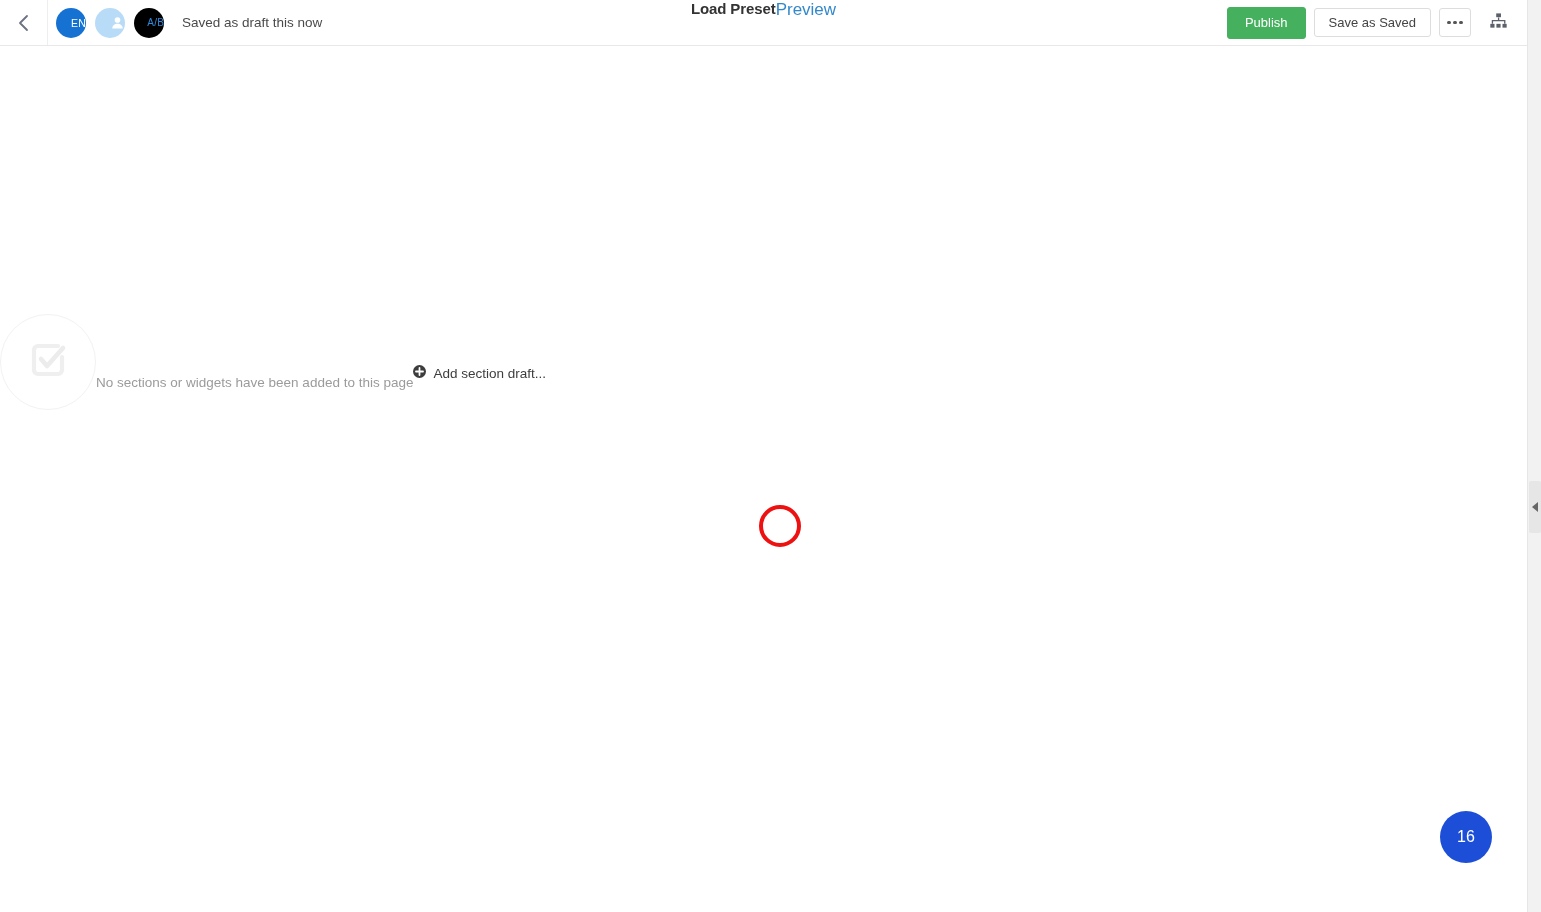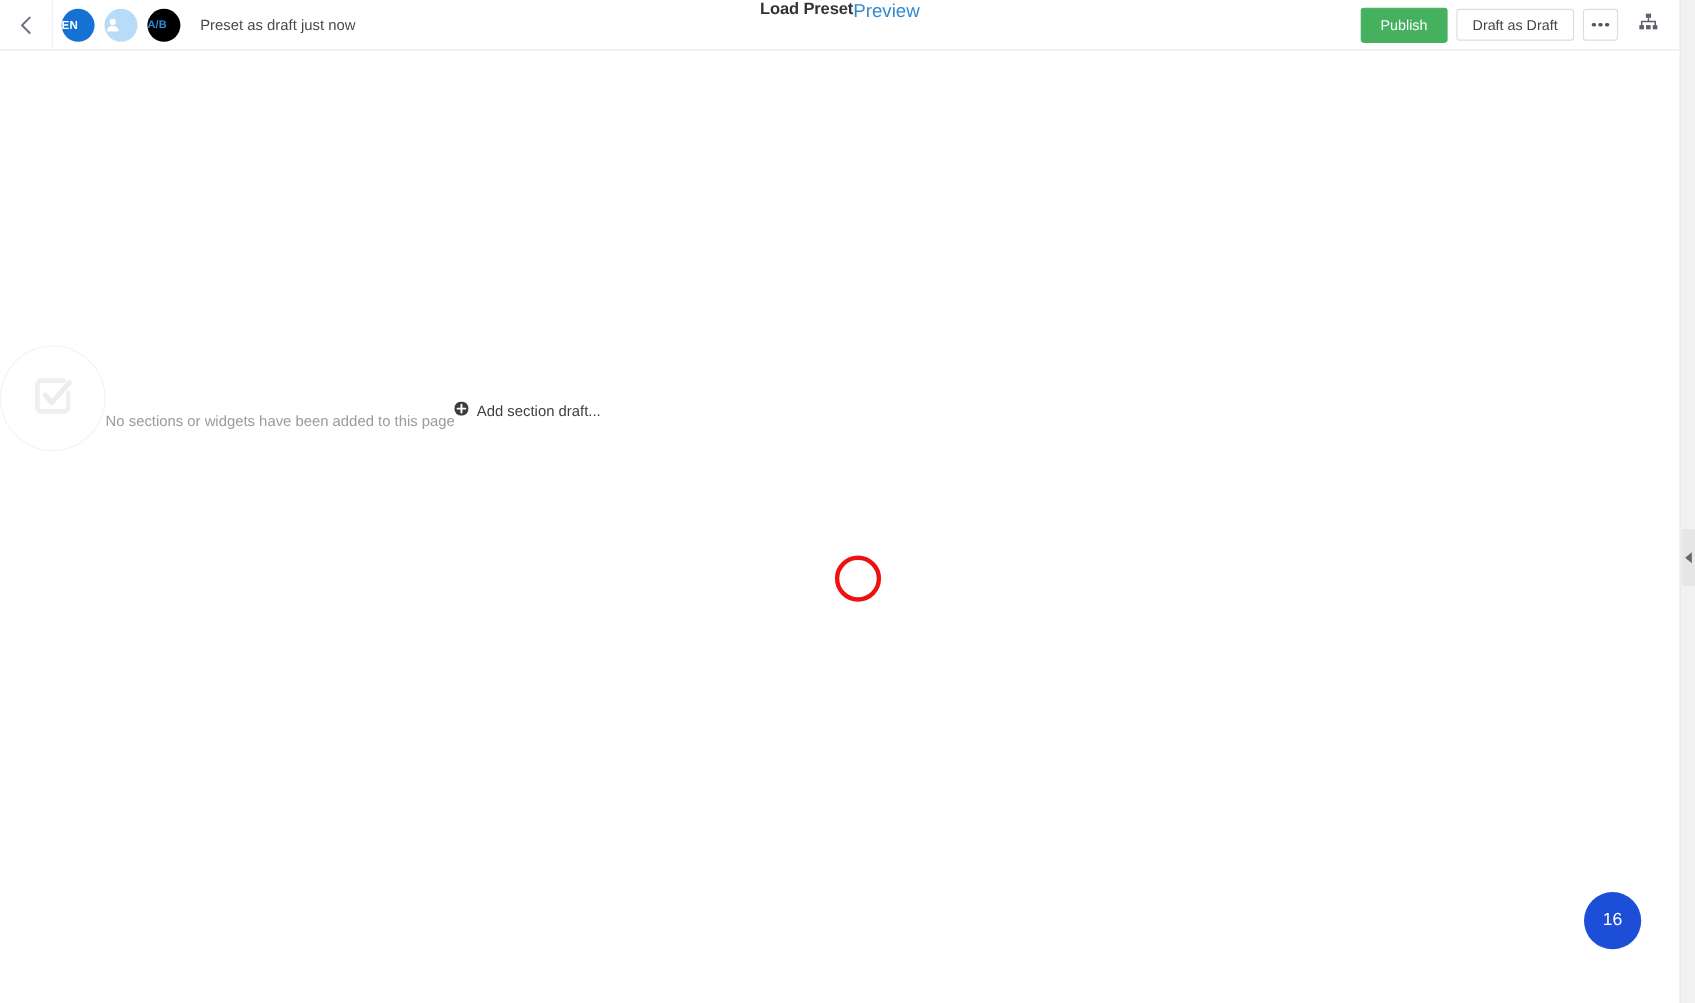--- a/index.html
+++ b/index.html
@@ -43,23 +43,23 @@
     gap: 9px;
     margin-left: 8px;
     flex: 0 0 auto;
   }
   .av {
     width: 30px;
     height: 30px;
     border-radius: 50%;
     display: flex;
     align-items: center;
-    justify-content: flex-start;
+    justify-content: flex-end;
     font-size: 10.5px;
-    font-weight: bold;
+    font-weight: normal;
     letter-spacing: .2px;
     cursor: pointer;
     user-select: none;
   }
   .av-en { background: #1572d3; color: #ffffff; }
   .av-user { background: #b8dbf7; color: #ffffff; }
   .av-user svg { display:block; }
   .av-ab { background: #000000; color: #2f8ada; font-size: 10px; }
 
   .saved-text {
@@ -276,30 +276,30 @@
           <circle cx="8" cy="5.3" r="3" fill="#ffffff"></circle>
           <path d="M2.4 14.5c0-3.4 2.5-5.2 5.6-5.2s5.6 1.8 5.6 5.2z" fill="#ffffff"></path>
         </svg>
       </span>
     </div>
     <div class="av av-ab">
       <span>A/B</span>
     </div>
   </div>
 
-  <div class="saved-text">Preset as draft just now</div>
+  <div class="saved-text">Saved as draft this now</div>
 
   <div class="title-wrap">
     <span class="page-title">Load Preset</span>
     <span class="preview-link">Preview</span>
   </div>
 
   <div class="topbar-right">
     <div class="btn btn-publish">Publish</div>
-    <div class="btn btn-draft">Draft as Draft</div>
+    <div class="btn btn-draft">Save as Saved</div>
     <div class="btn btn-more">
       <span class="dots">
           <i></i>
           <i></i>
           <i></i>
         </span>
     </div>
     <div class="sitemap-btn">
       <span>
         <svg width="19" height="18" viewBox="0 0 20 18">

